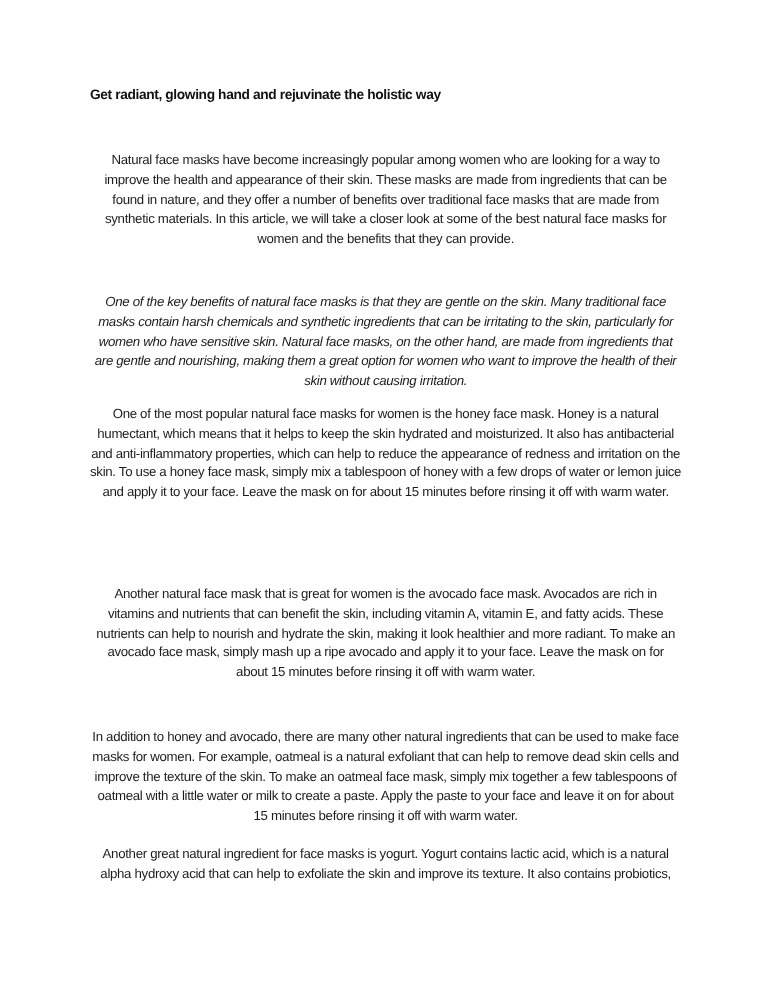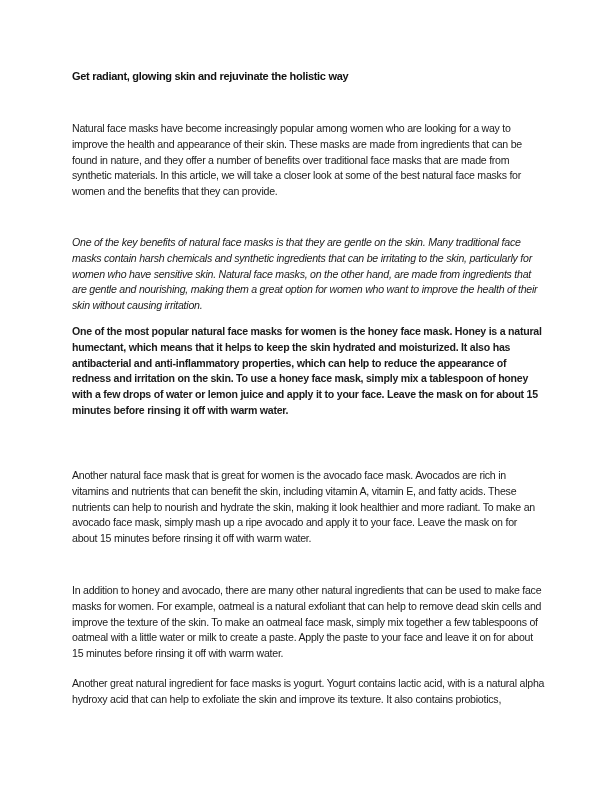--- a/index.html
+++ b/index.html
@@ -27,39 +27,39 @@
     line-height: 15.8px;
     color: #111111;
   }
   .para {
     position: absolute;
     left: 72px;
     width: 473px;
     font-size: 10.6px;
     letter-spacing: -0.25px;
     line-height: 15.8px;
-    text-align: left;
+    text-align: center;
   }
   .p1 { top: 121px; }
   .p2 { top: 235px; font-style: italic; }
-  .p3 { top: 324px; font-weight: bold; }
+  .p3 { top: 324px; }
   .p4 { top: 452px; margin-top: 16px; }
   .p5 { top: 564px; margin-top: 19px; }
   .p6 { top: 676px; }
 </style>
 </head>
 <body>
 
 <div class="page">
-  <div class="doc-title">Get radiant, glowing skin and rejuvinate the holistic way</div>
+  <div class="doc-title">Get radiant, glowing hand and rejuvinate the holistic way</div>
 
   <div class="para p1">Natural face masks have become increasingly popular among women who are looking for a way to improve the health and appearance of their skin. These masks are made from ingredients that can be found in nature, and they offer a number of benefits over traditional face masks that are made from synthetic materials. In this article, we will take a closer look at some of the best natural face masks for women and the benefits that they can provide.</div>
 
   <div class="para p2">One of the key benefits of natural face masks is that they are gentle on the skin. Many traditional face masks contain harsh chemicals and synthetic ingredients that can be irritating to the skin, particularly for women who have sensitive skin. Natural face masks, on the other hand, are made from ingredients that are gentle and nourishing, making them a great option for women who want to improve the health of their skin without causing irritation.</div>
 
   <div class="para p3">One of the most popular natural face masks for women is the honey face mask. Honey is a natural humectant, which means that it helps to keep the skin hydrated and moisturized. It also has antibacterial and anti-inflammatory properties, which can help to reduce the appearance of redness and irritation on the skin. To use a honey face mask, simply mix a tablespoon of honey with a few drops of water or lemon juice and apply it to your face. Leave the mask on for about 15 minutes before rinsing it off with warm water.</div>
 
   <div class="para p4">Another natural face mask that is great for women is the avocado face mask. Avocados are rich in vitamins and nutrients that can benefit the skin, including vitamin A, vitamin E, and fatty acids. These nutrients can help to nourish and hydrate the skin, making it look healthier and more radiant. To make an avocado face mask, simply mash up a ripe avocado and apply it to your face. Leave the mask on for about 15 minutes before rinsing it off with warm water.</div>
 
   <div class="para p5">In addition to honey and avocado, there are many other natural ingredients that can be used to make face masks for women. For example, oatmeal is a natural exfoliant that can help to remove dead skin cells and improve the texture of the skin. To make an oatmeal face mask, simply mix together a few tablespoons of oatmeal with a little water or milk to create a paste. Apply the paste to your face and leave it on for about 15 minutes before rinsing it off with warm water.</div>
 
-  <div class="para p6">Another great natural ingredient for face masks is yogurt. Yogurt contains lactic acid, with is a natural alpha hydroxy acid that can help to exfoliate the skin and improve its texture. It also contains probiotics,</div>
+  <div class="para p6">Another great natural ingredient for face masks is yogurt. Yogurt contains lactic acid, which is a natural alpha hydroxy acid that can help to exfoliate the skin and improve its texture. It also contains probiotics,</div>
 </div>
 
 </body></html>

